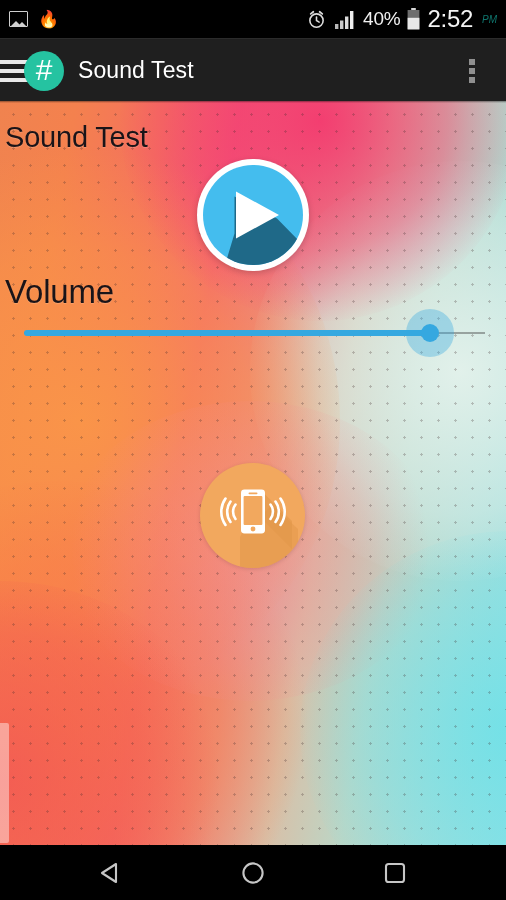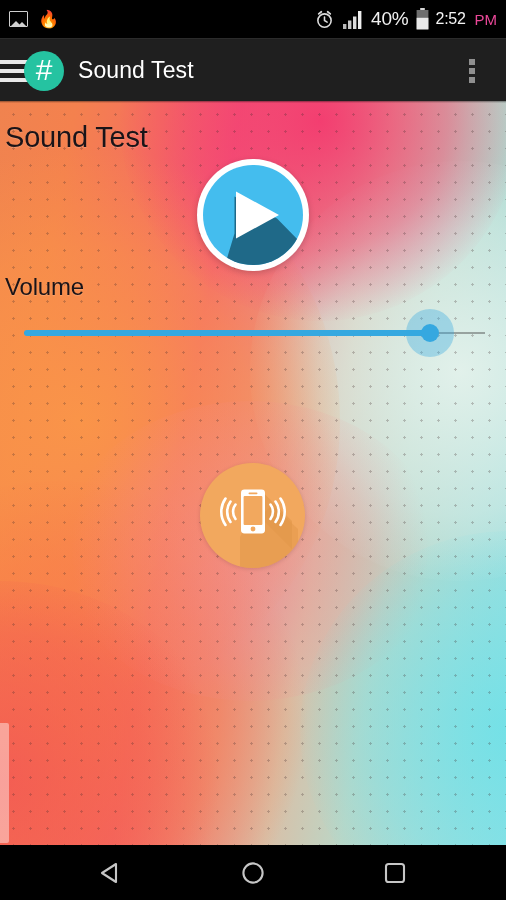--- a/index.html
+++ b/index.html
@@ -65,28 +65,29 @@
   .sb-flame { font-size: 17px; line-height: 1; }
   .sb-alarm { display: block; }
   .sb-signal { display: block; }
   .sb-pct {
     font-size: 19px;
     color: #f0f0f0;
     letter-spacing: -0.2px;
   }
   .sb-batt { display: block; }
   .sb-time {
-    font-size: 16px;
+    font-size: 24px;
     color: #f4f4f4;
     letter-spacing: -0.3px;
   }
   .sb-ampm {
-    font-size: 15px;
-    color: #ec4899;
+    font-size: 10px;
+    color: #0f766e;
     margin-left: 2px;
+    font-style: italic;
   }
   #status-hairline {
     position: absolute;
     top: 38px; left: 0;
     width: 506px; height: 1px;
     background: #2b2b2b;
   }
 
   
   #app-bar {
@@ -248,21 +249,21 @@
   .section-label {
     position: absolute;
     left: 5px;
     color: #1a1418;
     font-size: 29px;
     font-weight: 400;
     letter-spacing: -0.2px;
     text-shadow: 0 1px 1px rgba(255,255,255,0.18);
   }
   #sound-test-label { top: 20px; }
-  #volume-label     { top: 172px; font-size: 24px; }
+  #volume-label     { top: 172px; font-size: 33px; }
   #vibrate-test-label { top: 323px; }
 
   
   #play-button {
     position: absolute;
     left: 197px; top: 58px;
     width: 112px; height: 112px;
     border-radius: 50%;
     background: #ffffff;
     box-shadow: 0 2px 6px rgba(0,0,0,0.18);

